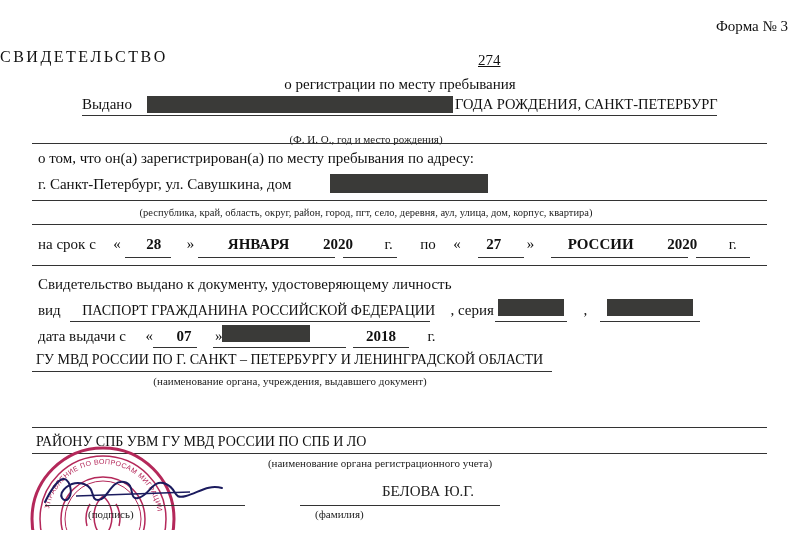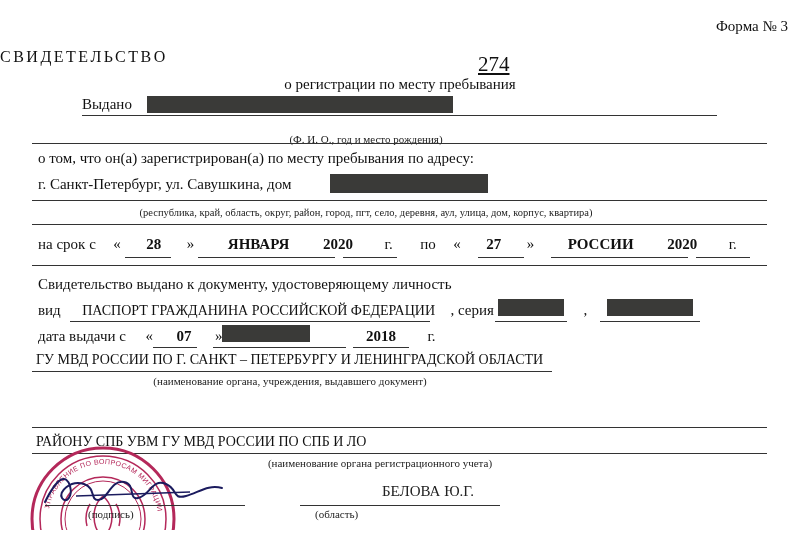--- a/index.html
+++ b/index.html
@@ -30,21 +30,21 @@
     top: 48px;
     left: 0;
     width: 800px;
     font-size: 16px;
     letter-spacing: 2.5px;
   }
   .title-number {
     position: absolute;
     top: 52px;
     left: 478px;
-    font-size: 21px;
+    font-size: 15px;
     text-decoration: underline;
     letter-spacing: 0;
   }
   .subtitle {
     position: absolute;
     top: 76px;
     left: 0;
     width: 800px;
     text-align: center;
     font-size: 15px;
@@ -168,20 +168,21 @@
 <div class="page">
 
   <div class="form-no row" id="form-no">Форма № 3</div>
 
   <div class="title">СВИДЕТЕЛЬСТВО</div>
   <div class="title-number">274</div>
   <div class="subtitle">о регистрации по месту пребывания</div>
 
   <div class="row" id="vydano-label">Выдано</div>
   <div class="redact" id="vydano-redact"></div>
+  <div class="row" id="vydano-tail">ГОДА РОЖДЕНИЯ, САНКТ-ПЕТЕРБУРГ</div>
   <div class="line" id="vydano-line"></div>
 
   <div class="caption" id="fio-caption">(Ф. И. О., год и место рождения)</div>
   <div class="line" id="line-full-1"></div>
 
   <div class="row" id="otom">о том, что он(а) зарегистрирован(а) по месту пребывания по адресу:</div>
   <div class="row" id="addr">г. Санкт-Петербург, ул. Савушкина, дом</div>
   <div class="redact" id="addr-redact"></div>
   <div class="line" id="line-full-2"></div>
   <div class="caption" id="addr-caption">(республика, край, область, округ, район, город, пгт, село, деревня, аул, улица, дом, корпус, квартира)</div>
@@ -287,16 +288,16 @@
   <svg class="signature" viewBox="0 0 190 40">
     <path d="M5 32 C 18 6, 26 4, 30 16 C 33 27, 26 34, 22 28 C 18 22, 30 10, 44 14 C 56 18, 50 30, 58 30 C 68 30, 70 10, 84 12 C 96 14, 88 30, 98 28 C 110 26, 112 8, 126 14 C 138 19, 132 30, 146 26 C 158 23, 168 14, 182 18" fill="none" stroke="#1b1b5e" stroke-width="2" stroke-linecap="round"></path>
     <path d="M36 26 L 150 22" fill="none" stroke="#1b1b5e" stroke-width="1.4"></path>
   </svg>
 
   <div class="line" id="sign-line"></div>
   <div class="caption left-anchor" id="sign-caption">(подпись)</div>
 
   <div class="line" id="fam-line"></div>
   <div class="caption" id="fam-name">БЕЛОВА Ю.Г.</div>
-  <div class="caption left-anchor" id="fam-caption">(область)</div>
+  <div class="caption left-anchor" id="fam-caption">(фамилия)</div>
 
   <div class="bottom-crop"></div>
 </div>
 
 </body></html>

